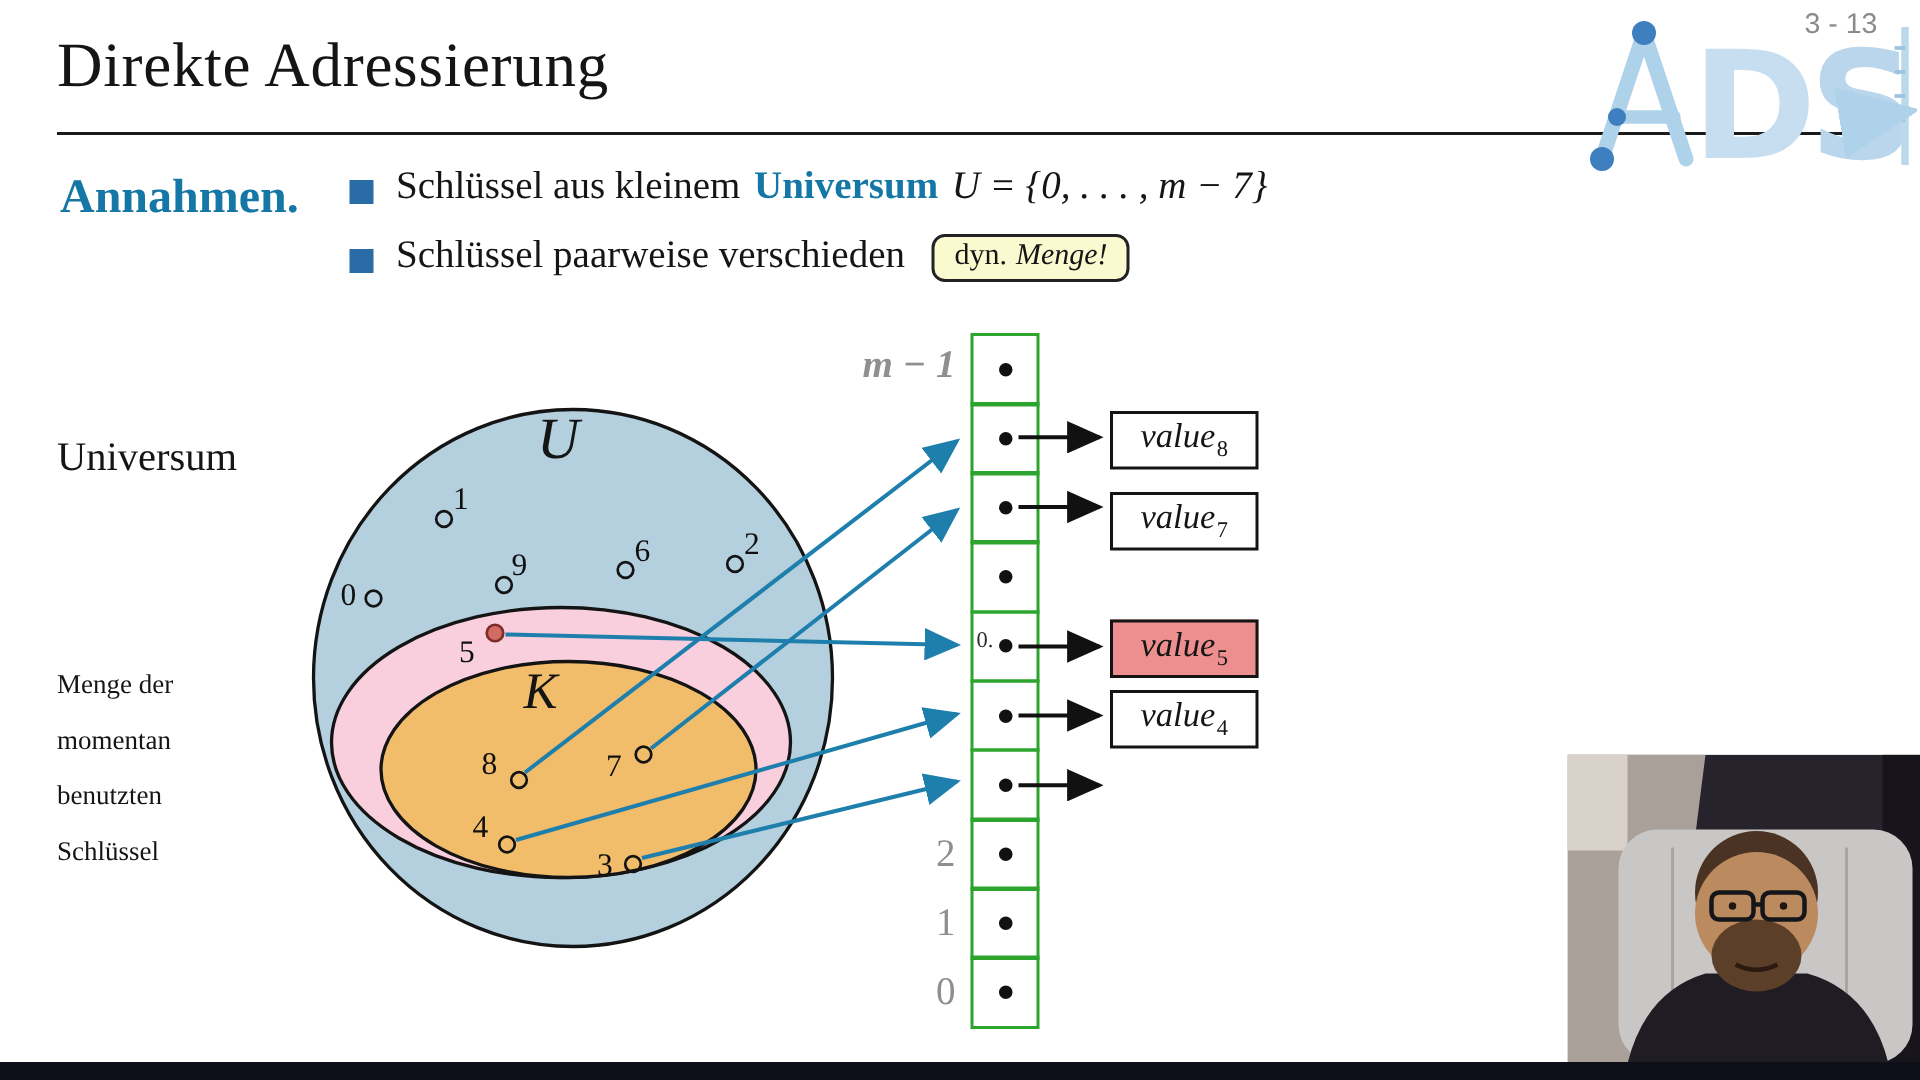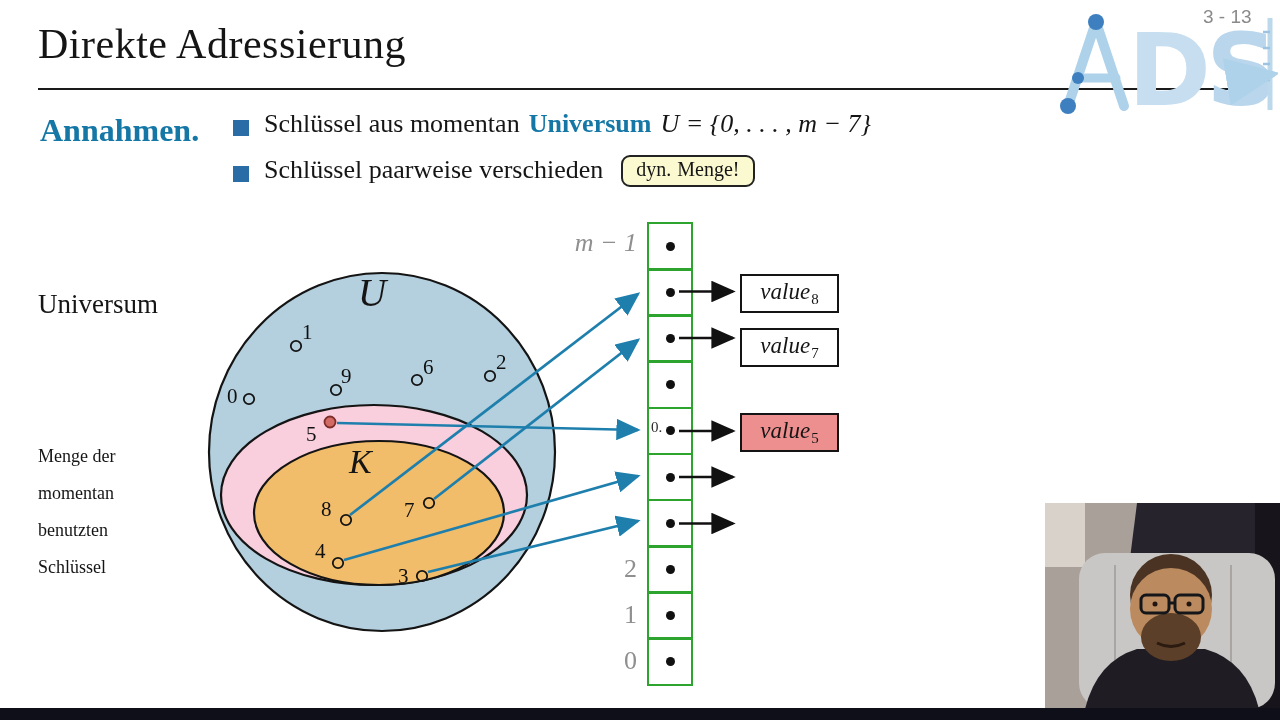--- a/index.html
+++ b/index.html
@@ -16,37 +16,37 @@
   #annahmen-label{position:absolute;left:40px;top:112px;font-size:32px;font-weight:bold;color:#1577a6;}
   .bullet{position:absolute;width:16px;height:16px;background:#2a6ca6;}
   #b1{left:233px;top:120px;} #b2{left:233px;top:166px;}
   .bline{position:absolute;left:264px;font-size:26px;white-space:nowrap;}
   #line1{top:109px;} #line2{top:155px;}
   .emph{font-weight:bold;color:#1577a6;}
   .math{font-style:italic;}
   .gap{margin-right:9px;}
   #badge{display:inline-block;margin-left:18px;border:2px solid #222;border-radius:9px;
          background:#fbf9cf;padding:1px 13px 4px;font-size:20px;vertical-align:2px;}
-  #badge .it{margin-left:6px;}
+  #badge .it{font-style:italic;margin-left:6px;}
   
   #universum-label{position:absolute;left:38px;top:289px;font-size:27px;}
   .menge-line{position:absolute;left:38px;font-size:18px;}
   
   #u-label{position:absolute;left:358px;top:270px;font-size:39px;font-style:italic;z-index:2;}
   #k-label{position:absolute;left:349px;top:443px;font-size:34px;font-style:italic;z-index:2;}
   .pt{position:absolute;font-size:21px;color:#101010;z-index:2;}
   
   #array-col{position:absolute;left:647px;top:222px;width:46px;height:464px;
              display:flex;flex-direction:column;z-index:2;}
   .cell{flex:1;border:2.6px solid #2da42d;background:transparent;
         display:flex;align-items:center;justify-content:center;}
   .cell + .cell{margin-top:-2.6px;}
   .cell .dot{width:9px;height:9px;border-radius:50%;background:#111;}
   .idx{position:absolute;width:90px;left:547px;text-align:right;font-size:26px;color:#8f8f8f;z-index:2;}
-  #idx-top{font-style:italic;}
+  #idx-top{font-style:italic;font-weight:bold;}
   #cell-note{position:absolute;left:651px;top:419px;font-size:15px;color:#2b2b2b;z-index:2;}
   
   .vbox{position:absolute;left:740px;width:95px;height:35px;border:2px solid #141414;background:#fff;
         display:flex;align-items:center;justify-content:center;font-style:italic;font-size:23px;z-index:2;}
   .vbox sub{font-style:normal;font-size:15px;margin-left:1px;}
   .vbox.hl{background:#ee8f8f;}
   
   #scene-under{position:absolute;left:0;top:0;z-index:1;pointer-events:none;}
   #scene-over{position:absolute;left:0;top:0;z-index:3;pointer-events:none;}
   .ta{stroke:#1e7fad;stroke-width:2.7;} .ba{stroke:#111;stroke-width:2.7;}
@@ -97,21 +97,21 @@
     <line x1="225" y1="24" x2="232" y2="24" stroke="#9cc4e2" stroke-width="2.5"></line>
     <line x1="225" y1="40" x2="232" y2="40" stroke="#9cc4e2" stroke-width="2.5"></line>
     <line x1="225" y1="56" x2="232" y2="56" stroke="#9cc4e2" stroke-width="2.5"></line>
     <line x1="225" y1="72" x2="232" y2="72" stroke="#9cc4e2" stroke-width="2.5"></line>
     <line x1="212" y1="70" x2="236" y2="66" stroke="#aed2ea" stroke-width="6" marker-end="url(#mlblue)"></line>
   </svg>
 
   <div id="annahmen-label">Annahmen.</div>
   <div id="b1" class="bullet"></div>
   <div id="line1" class="bline">
-    <span class="gap">Schlüssel aus momentan</span><span class="emph gap">Universum</span><span class="math">U = {0, . . . , m − 7}</span>
+    <span class="gap">Schlüssel aus kleinem</span><span class="emph gap">Universum</span><span class="math">U = {0, . . . , m − 7}</span>
   </div>
   <div id="b2" class="bullet"></div>
   <div id="line2" class="bline">
     <span>Schlüssel paarweise verschieden</span><span id="badge"><span>dyn.</span><span class="it">Menge!</span></span>
   </div>
 
   <div id="universum-label">Universum</div>
   <div class="menge-line" style="top:446px">Menge der</div>
   <div class="menge-line" style="top:483px">momentan</div>
   <div class="menge-line" style="top:520px">benutzten</div>
@@ -169,20 +169,23 @@
   <div id="cell-note">0.</div>
 
   <div class="vbox" style="top:274px">
       <span class="vt"><span>value</span><sub>8</sub></span>
     </div>
   <div class="vbox" style="top:328px">
       <span class="vt"><span>value</span><sub>7</sub></span>
     </div>
   <div class="vbox hl" style="top:413px">
       <span class="vt"><span>value</span><sub>5</sub></span>
+    </div>
+  <div class="vbox" style="top:460px">
+      <span class="vt"><span>value</span><sub>4</sub></span>
     </div>
 
   <svg id="scene-over" width="1280" height="720" viewBox="0 0 1280 720">
     <defs>
       <marker id="mteal" markerWidth="9" markerHeight="8" refX="8" refY="4" orient="auto">
         <path d="M0,0 L9,4 L0,8 Z" fill="#1e7fad"></path>
       </marker>
       <marker id="mblack" markerWidth="9" markerHeight="8" refX="8" refY="4" orient="auto">
         <path d="M0,0 L9,4 L0,8 Z" fill="#111"></path>
       </marker>

